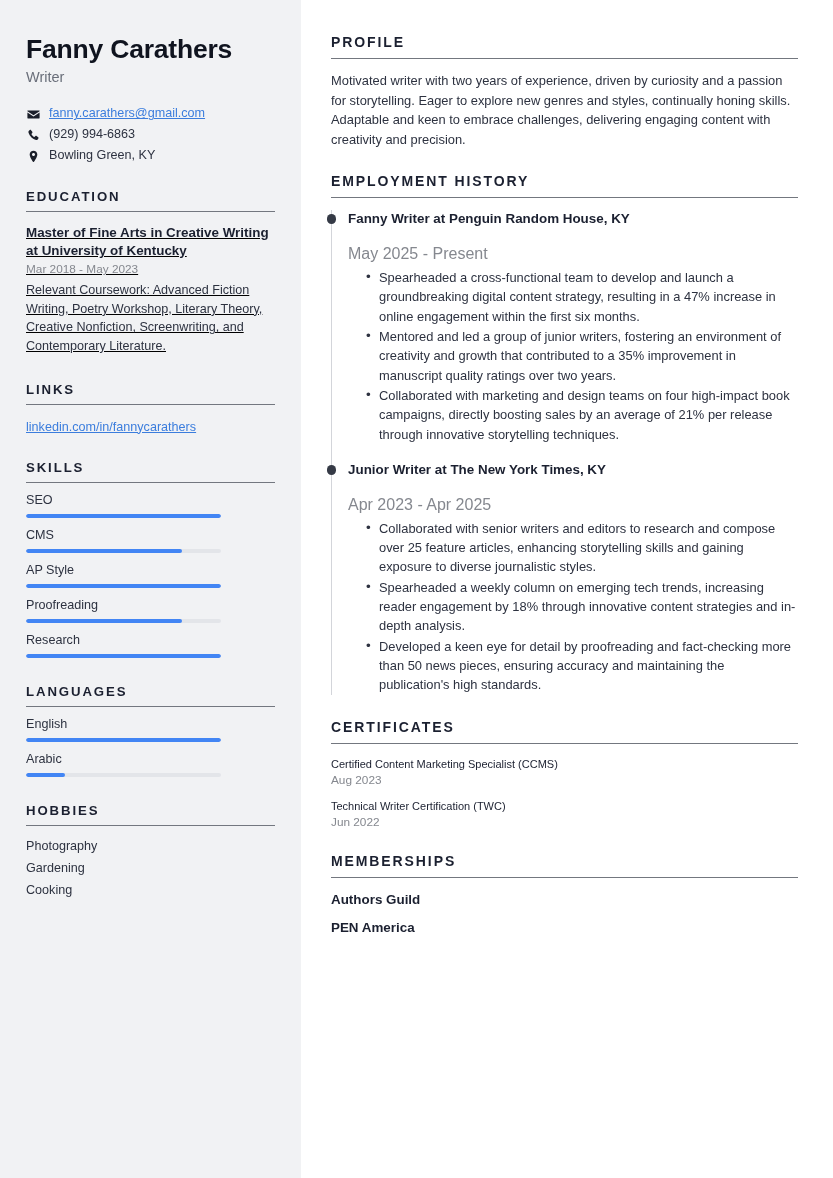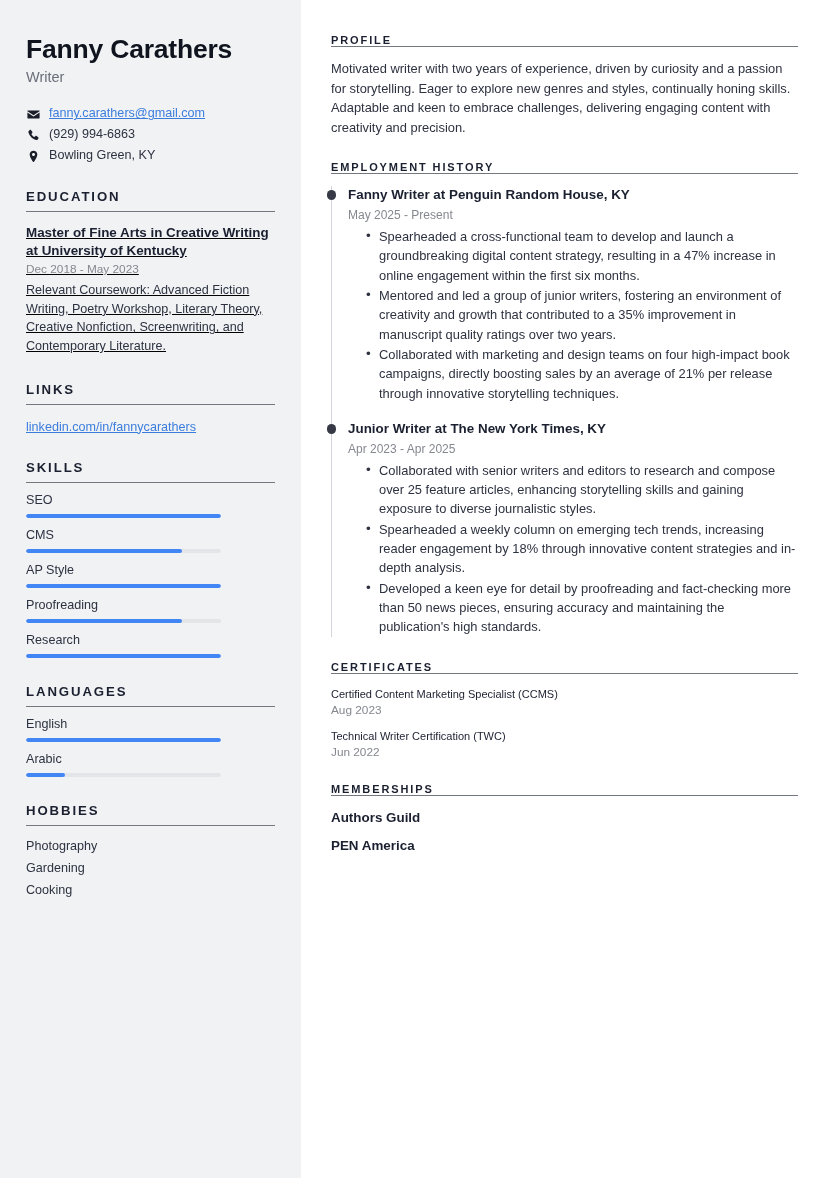--- a/index.html
+++ b/index.html
@@ -155,25 +155,26 @@
   
   .main {
     flex: 1;
     padding: 34px 35px 0 30px;
     background: #ffffff;
   }
 
   .main-section { margin-bottom: 24px; }
 
   .main-heading {
-    font-size: 11px;
+    font-size: 14px;
     font-weight: bold;
     letter-spacing: 1.9px;
     color: #1b2030;
     text-transform: uppercase;
+    padding-bottom: 8px;
     border-bottom: 1.6px solid #73777f;
   }
 
   .profile-text {
     font-size: 12.9px;
     color: #2d3240;
     line-height: 1.52;
     margin-top: 12px;
   }
 
@@ -198,23 +199,23 @@
   }
 
   .job-role {
     font-size: 13.4px;
     font-weight: bold;
     color: #1b2030;
     line-height: 1.3;
   }
 
   .job-dates {
-    font-size: 12px;
+    font-size: 16px;
     color: #85888f;
-    margin-top: 4px;
+    margin-top: 17px;
   }
 
   .job-bullets {
     margin-top: 5px;
     padding-left: 31px;
     list-style: none;
   }
 
   .job-bullet {
     font-size: 12.9px;
@@ -295,21 +296,21 @@
           </span>
           <span>Bowling Green, KY</span>
         </li>
       </ul>
 
     <section class="side-section">
       <h2 class="side-heading">EDUCATION</h2>
       <div id="education-entries">
           <div class="edu-block">
             <div class="edu-degree">Master of Fine Arts in Creative Writing at University of Kentucky</div>
-            <div class="edu-dates">Dec 2018 - May 2023</div>
+            <div class="edu-dates">Mar 2018 - May 2023</div>
             <div class="edu-desc">Relevant Coursework: Advanced Fiction Writing, Poetry Workshop, Literary Theory, Creative Nonfiction, Screenwriting, and Contemporary Literature.</div>
           </div>
         </div>
     </section>
 
     <section class="side-section">
       <h2 class="side-heading">LINKS</h2>
       <div class="links-body" id="links-list">
           <div class="side-link">linkedin.com/in/fannycarathers</div>
         </div>

